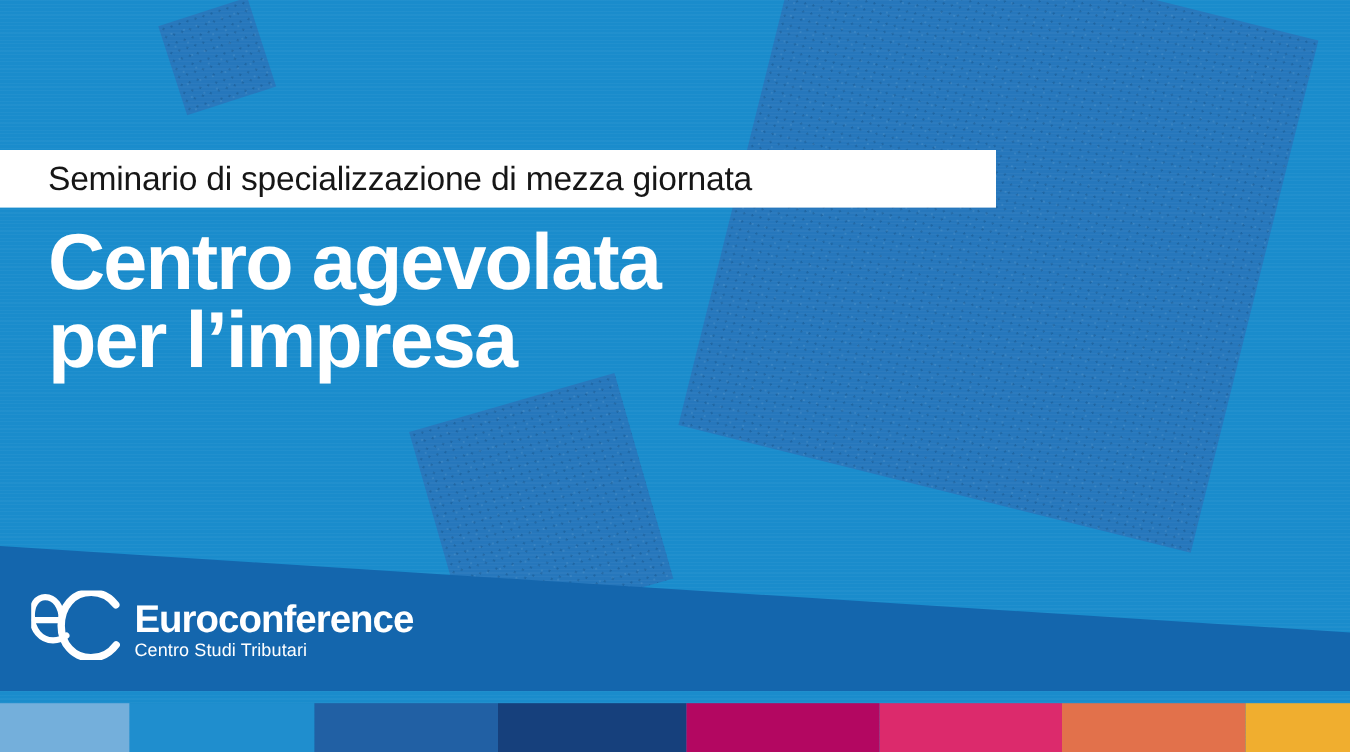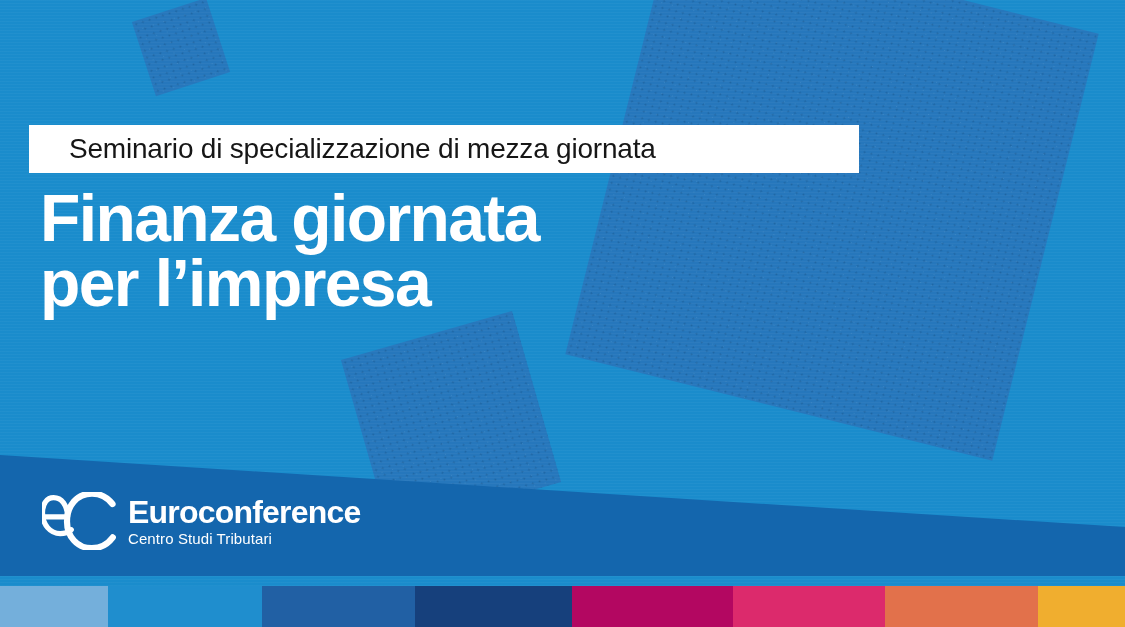--- a/index.html
+++ b/index.html
@@ -89,21 +89,20 @@
   
   #eyebrow-bar {
     position: absolute;
     left: 0;
     top: 125px;
     width: 830px;
     height: 48px;
     background: #ffffff;
     display: flex;
     align-items: center;
-    margin-left: 29px;
   }
   #eyebrow-text {
     margin-left: 40px;
     color: #161616;
     font-size: 28px;
     font-weight: 400;
     letter-spacing: -0.2px;
     white-space: nowrap;
   }
 
@@ -116,24 +115,24 @@
     font-size: 66px;
     font-weight: 700;
     line-height: 0.99;
     letter-spacing: -1.6px;
     white-space: pre-line;
   }
 
   
   #logo {
     position: absolute;
-    left: 42px;
+    left: 26px;
     top: 492px;
     display: flex;
-    align-items: center;
+    align-items: flex-end;
   }
   #logo-mark { display: block; }
   #logo-wordmark-block {
     margin-left: 12px;
     display: flex;
     flex-direction: column;
     justify-content: flex-start;
   }
   #logo-name {
     color: #ffffff;
@@ -182,21 +181,21 @@
   </div>
 
   <div class="bg-texture"></div>
 
   <div id="footer-band" style="background: rgb(20, 102, 173);"></div>
 
   <div id="eyebrow-bar" style="background: rgb(255, 255, 255);">
     <div id="eyebrow-text" style="color: rgb(22, 22, 22);">Seminario di specializzazione di mezza giornata</div>
   </div>
 
-  <div id="headline" style="color: rgb(255, 255, 255);">Finanza giornata
+  <div id="headline" style="color: rgb(255, 255, 255);">Centro agevolata
 per l’impresa</div>
 
   <div id="logo">
     <svg id="logo-mark" width="74" height="58" viewBox="0 0 74 58" aria-hidden="true">
 
       <path d="M25.5 24.8 C25.5 13.2 19.6 5.6 11.6 5.6 C4.6 5.6 0.5 12.2 0.5 20.8 C0.5 32.6 8.2 41.6 18.2 41.6 C23.0 41.6 26.6 40.0 29.3 37.7" fill="none" stroke="#ffffff" stroke-width="5.2" stroke-linecap="round"></path>
       <path d="M3.0 24.8 L25.2 24.8" fill="none" stroke="#ffffff" stroke-width="5.2" stroke-linecap="round"></path>
 
       <path d="M70.5 12.0 C65.4 5.4 58.0 1.6 50.0 1.6 C34.8 1.6 25.0 13.8 25.0 29.4 C25.0 44.6 35.2 56.2 49.8 56.2 C58.4 56.2 65.8 52.2 70.8 45.4" fill="none" stroke="#ffffff" stroke-width="6.2" stroke-linecap="round"></path>
     </svg>

